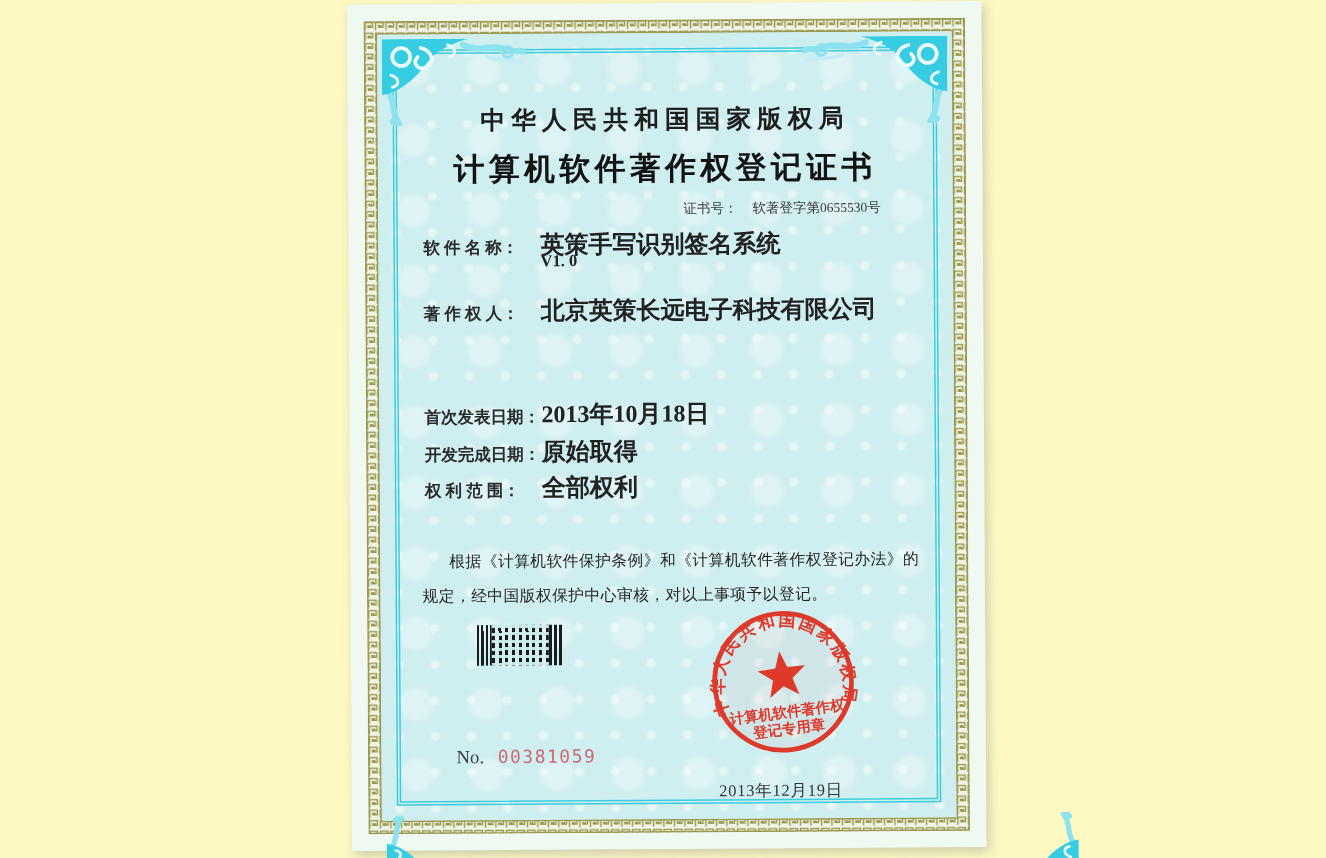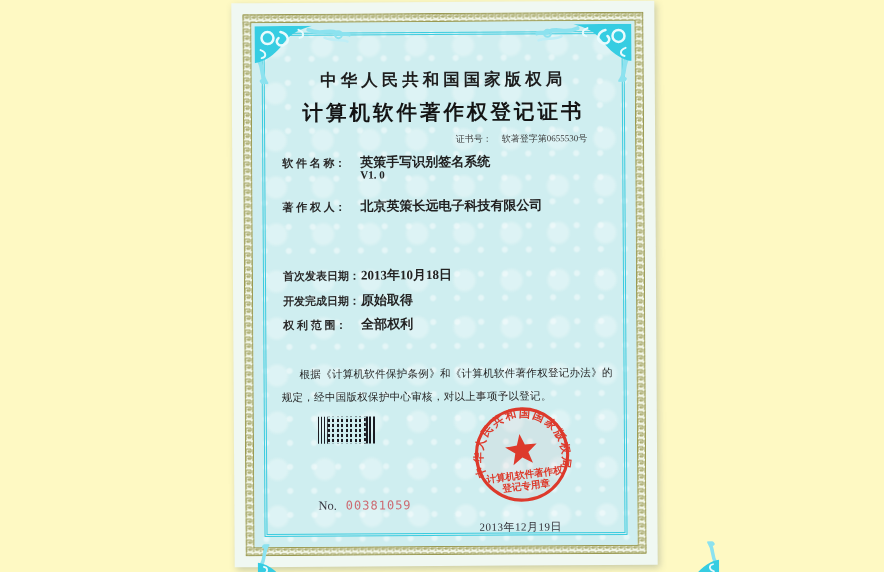--- a/index.html
+++ b/index.html
@@ -27,39 +27,39 @@
   .issuer{position:absolute;top:67px;left:0;width:100%;text-align:center;
           font-size:16.5px;font-weight:700;letter-spacing:4px;color:#1e1e1e;white-space:nowrap;}
   .title{position:absolute;top:96px;left:0;width:100%;text-align:center;
          font-size:20.5px;font-weight:700;letter-spacing:3px;color:#141414;white-space:nowrap;}
   .certno{position:absolute;top:131px;left:0;width:355px;text-align:right;
           font-size:9px;color:#3a3a3a;white-space:nowrap;}
   .certno .lbl{margin-right:10px;margin-left:46px;}
 
   .row{position:absolute;left:50px;white-space:nowrap;font-size:11px;color:#2b2b2b;}
   .row .label{display:inline-block;width:78px;font-weight:700;white-space:pre;}
-  .row .value{font-weight:600;font-size:13px;color:#222;text-align:center;}
+  .row .value{font-weight:600;font-size:16px;color:#222;text-align:center;}
   .r0{top:151px;} .r0b{position:absolute;left:128px;top:166px;font-size:11px;font-weight:600;color:#222;}
   .r1{top:195px;} .r2{top:241px;} .r3{top:264px;} .r4{top:289px;} .r5{top:313px;} .r6{top:336px;}
 
   .stmt{position:absolute;font-size:10.5px;color:#262626;letter-spacing:0.3px;white-space:nowrap;}
   .stmt1{top:365px;left:66px;}
   .stmt2{top:388px;left:48px;}
 
   .barcode{position:absolute;left:84px;top:414px;width:58px;height:27px;
     background-image:
       repeating-linear-gradient(0deg, rgba(207,238,240,0.95) 0 2px, rgba(207,238,240,0) 2px 5px),
       repeating-linear-gradient(90deg,#1b1b22 0 1.5px, rgba(0,0,0,0) 1.5px 3px),
       repeating-linear-gradient(90deg,#1b1b22 0 2px, rgba(0,0,0,0) 2px 4.5px),
       repeating-linear-gradient(90deg,#1b1b22 0 2px, rgba(0,0,0,0) 2px 3.5px);
     background-size:38px 100%, 10px 100%, 38px 100%, 10px 100%;
     background-position:10px 0, 0 0, 10px 0, 48px 0;
     background-repeat:no-repeat;}
 
-  .serial{position:absolute;left:84px;top:493px;white-space:nowrap;}
+  .serial{position:absolute;left:70px;top:493px;white-space:nowrap;}
   .serial .no{font-size:12.5px;color:#3b3b46;margin-right:9px;}
   .serial .num{font-family:"DejaVu Sans Mono", monospace;font-size:12px;
                letter-spacing:1px;color:#cc6b72;}
 
   .seal{position:absolute;left:239px;top:404px;transform:rotate(-7deg);}
   .issue-date{position:absolute;left:245px;top:518px;font-size:11px;font-weight:400;
               color:#33333a;letter-spacing:0.5px;white-space:nowrap;}
 </style>
 </head>
 <body>

